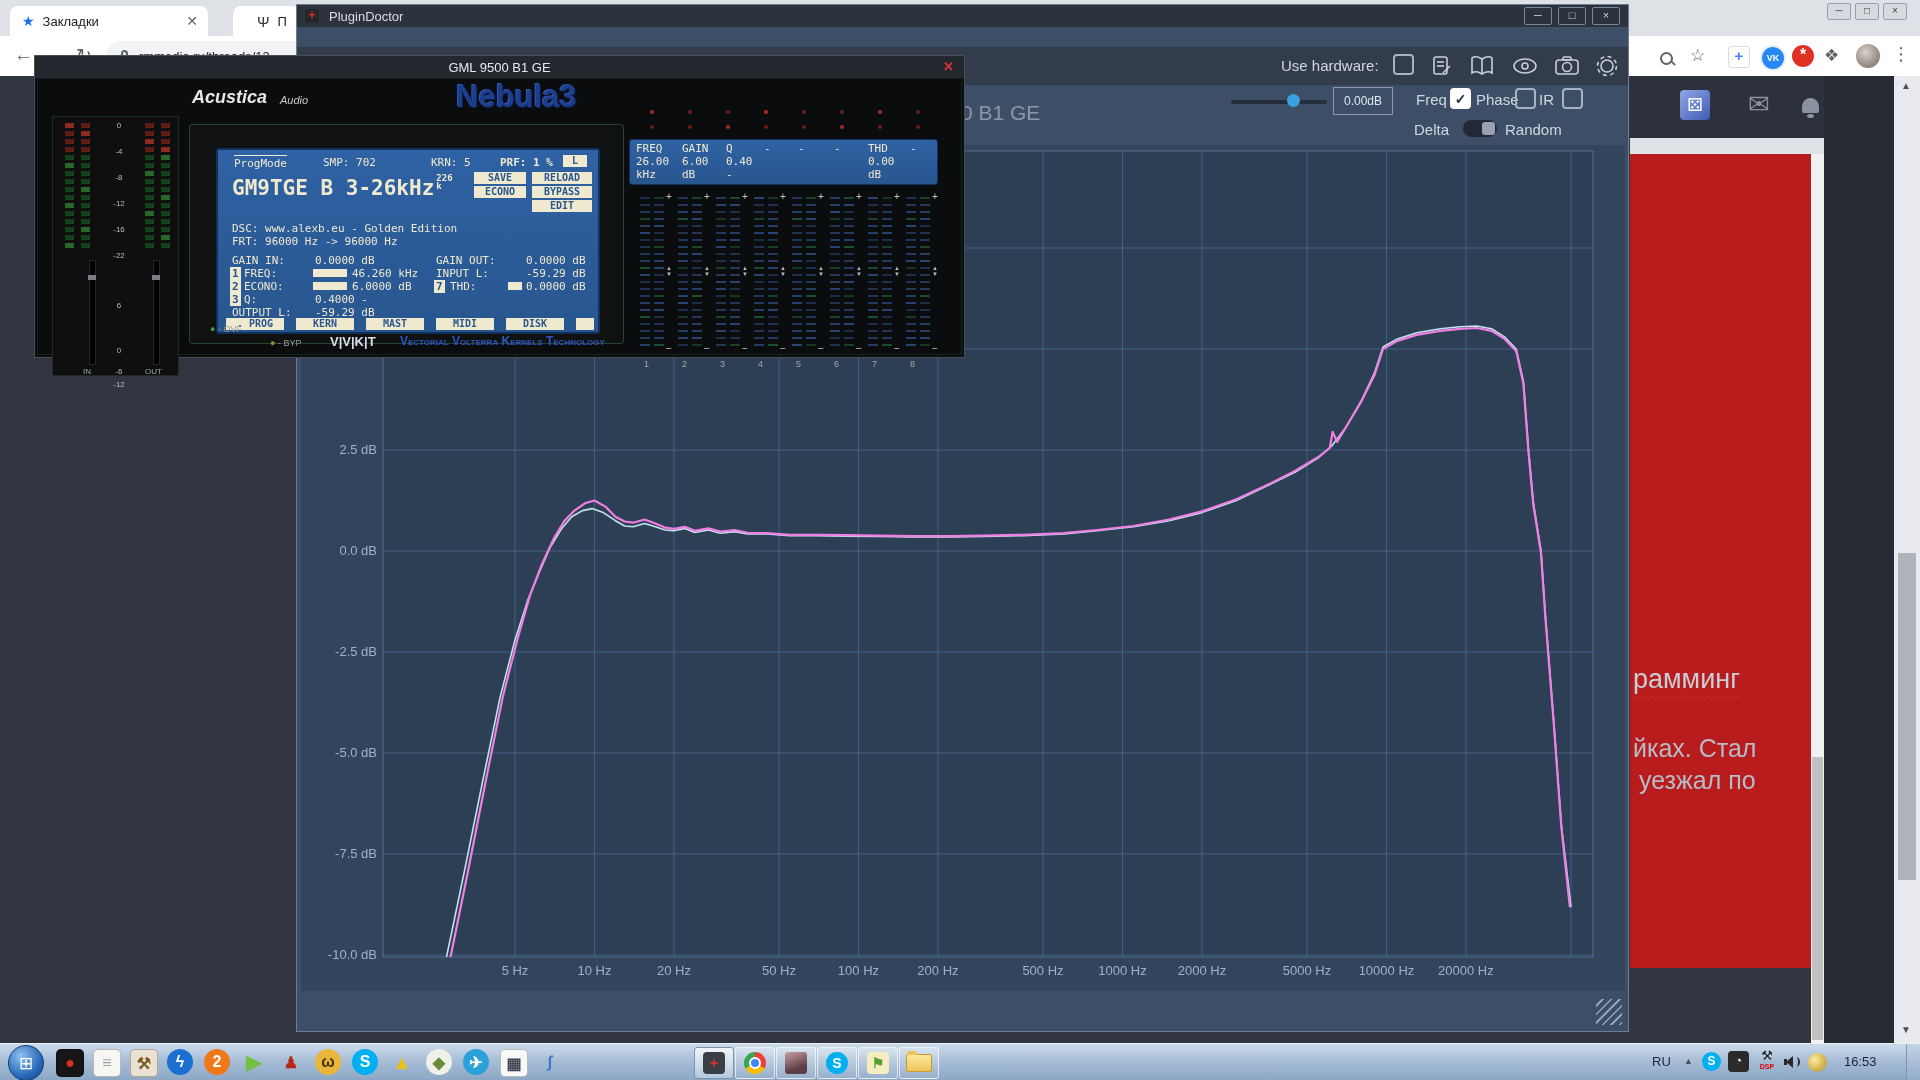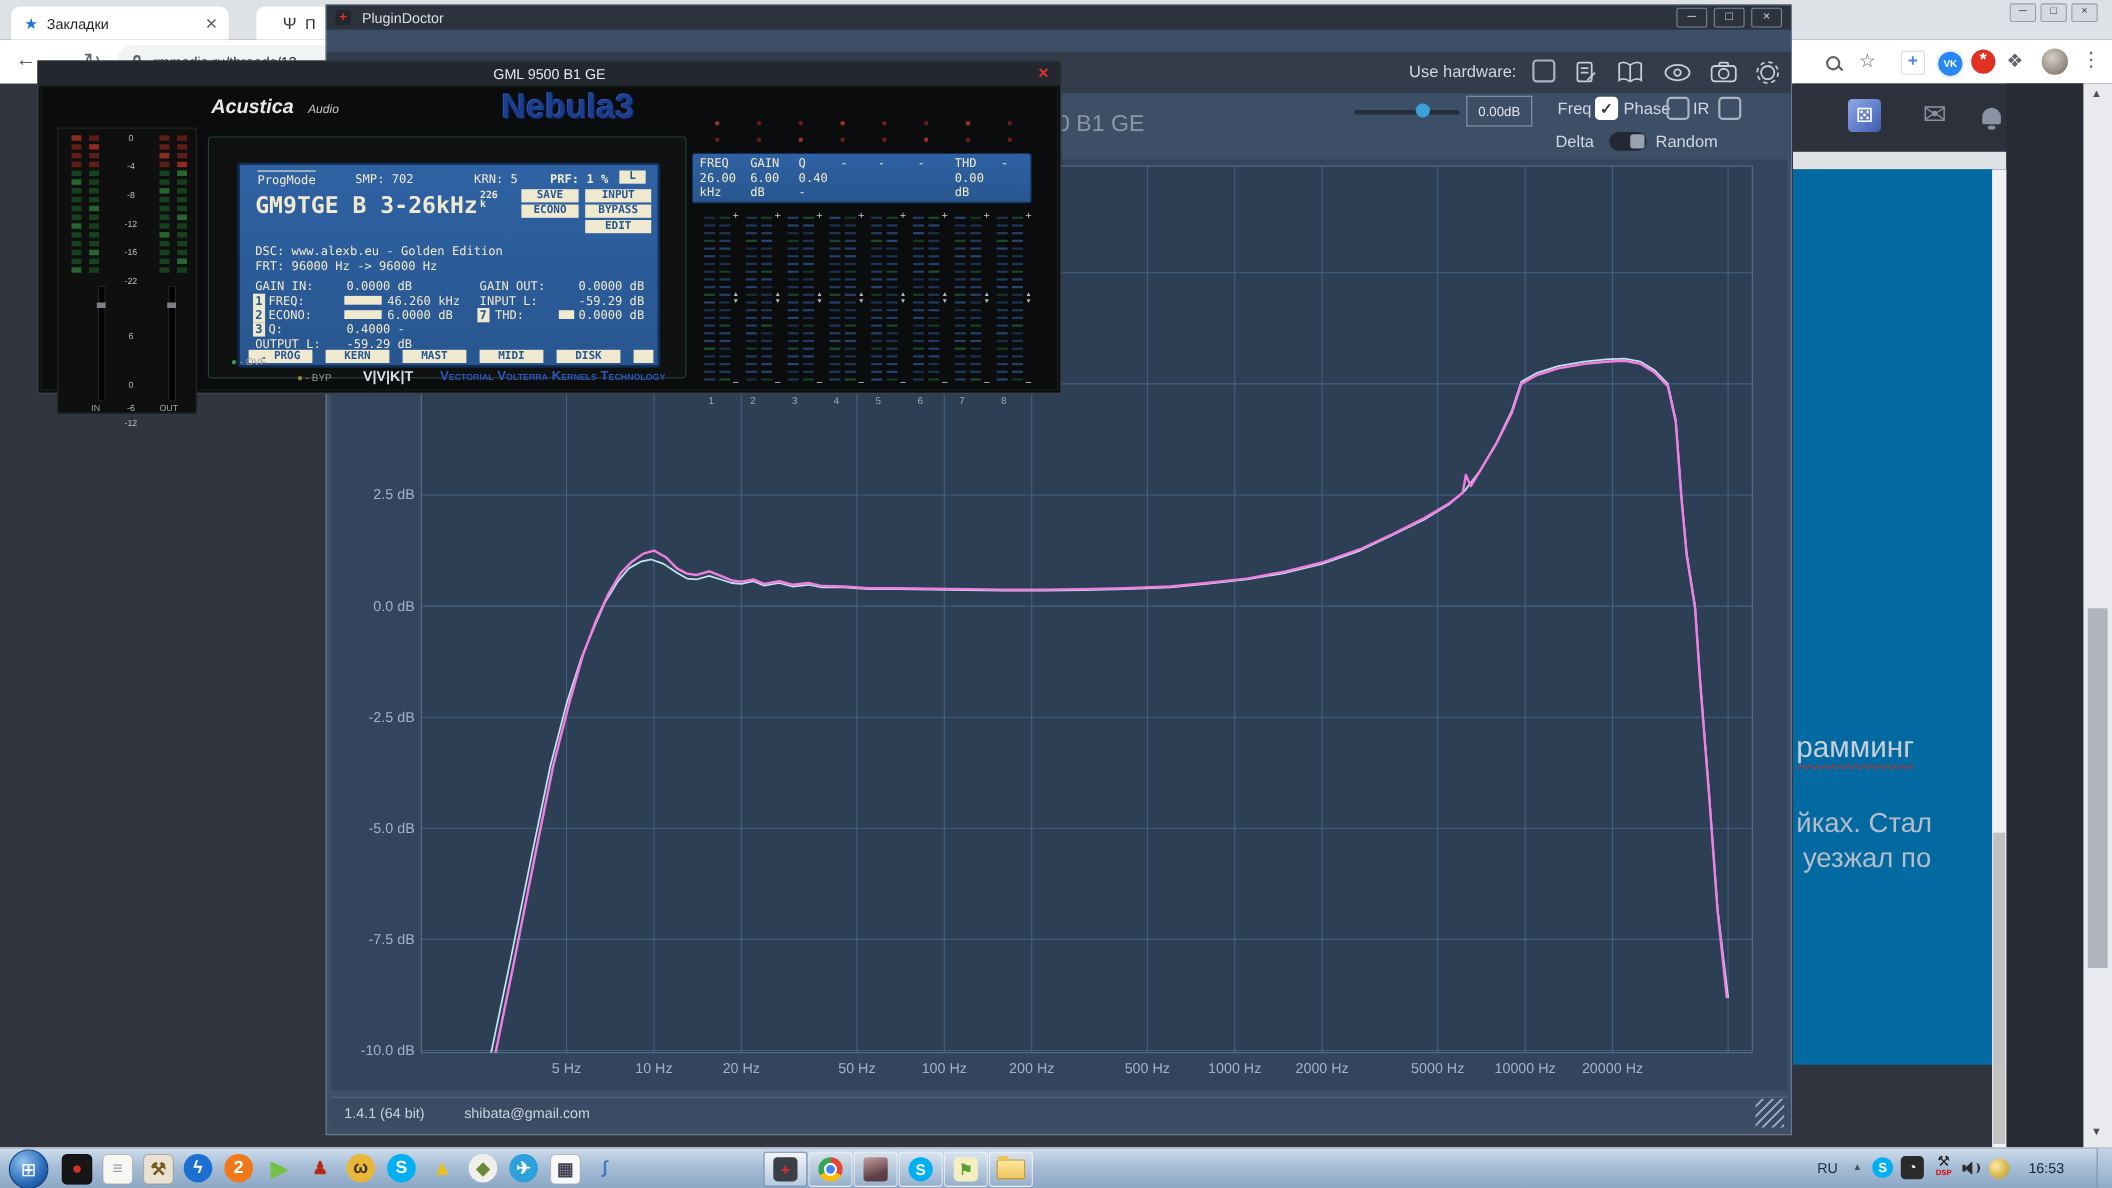--- a/index.html
+++ b/index.html
@@ -108,21 +108,21 @@
   <div class="abs" style="left:0;top:76px;width:1920px;height:967px;background:#30353f;"></div>
 
   <div class="abs" style="left:1630px;top:76px;width:264px;height:62px;background:#2c313c;">
     <div class="abs" style="left:50px;top:14px;width:30px;height:30px;border-radius:4px;
       background:linear-gradient(135deg,#8fa8e8,#3f5cb0);text-align:center;line-height:30px;color:#fff;font-size:18px;">⚄</div>
     <span class="abs" style="left:118px;top:13px;font-size:26px;color:#8b93a3;">✉</span>
     <div class="abs bell" style="left:172px;top:22px;"></div>
     <div class="abs mag2" style="left:212px;top:20px;"></div>
   </div>
   <div class="abs" style="left:1630px;top:138px;width:194px;height:16px;background:#dfe2e6;"></div>
-  <div class="abs" style="left:1630px;top:154px;width:194px;height:814px;background:#0369a1;">
+  <div class="abs" style="left:1630px;top:154px;width:194px;height:814px;background:#b91c1c;">
     <div class="abs wavy" style="left:3px;top:510px;font-size:27px;color:#c9cfd9;white-space:nowrap;">рамминг</div>
     <div class="abs" style="left:3px;top:580px;font-size:25px;color:#b6bdc9;white-space:nowrap;">йках. Стал</div>
     <div class="abs" style="left:9px;top:612px;font-size:25px;color:#b6bdc9;white-space:nowrap;">уезжал по</div>
   </div>
   <div class="abs" style="left:1824px;top:76px;width:70px;height:967px;background:#262b34;"></div>
 
   <div class="abs" style="left:1811px;top:154px;width:13px;height:889px;background:#f1f1f1;">
     <div class="abs" style="left:1px;top:603px;width:11px;height:283px;background:#c1c1c1;"></div>
   </div>
 
@@ -247,24 +247,20 @@
         <text x="76" y="814" text-anchor="end" fill="#9db3ca" font-size="13px">-10.0 dB</text>
         <defs>
           <clipPath id="pclip">
             <rect x="82" y="6" width="1210" height="806"></rect>
           </clipPath>
         </defs>
         <polyline points="143.4,822.1 162.8,729.2 182.5,632.2 199.3,551.4 214.0,494.9 227.0,454.5 238.7,426.2 249.3,402.0 260.5,383.8 270.7,371.7 281.4,365.6 291.2,363.6 302.3,367.6 314.4,375.7 323.6,381.0 332.0,381.8 343.7,378.5 354.3,381.8 364.0,385.0 372.9,385.8 383.9,383.4 393.8,387.4 407.4,385.0 419.4,388.2 433.8,386.6 446.5,389.0 465.9,389.0 488.9,390.6 516.6,390.6 545.4,391.1 578.4,391.5 611.4,391.9 647.9,391.9 683.4,391.5 722.0,390.6 762.9,389.0 795.9,385.8 832.4,381.8 868.0,375.7 900.9,367.6 935.4,355.5 965.1,341.4 993.9,327.2 1016.9,313.1 1030.7,301.0 1044.6,282.8 1059.9,256.5 1073.4,228.2 1082.0,202.0 1096.4,193.9 1115.6,187.8 1139.4,183.8 1159.1,181.8 1175.9,181.0 1190.5,183.8 1203.5,191.9 1215.2,204.0 1222.4,236.3 1227.5,305.0 1232.3,357.5 1240.0,406.0 1244.4,470.6 1252.7,575.7 1260.4,680.7 1270.0,761.5" fill="none" stroke="#c2e4ee" stroke-width="1.6" stroke-linejoin="round" stroke-linecap="round" clip-path="url(#pclip)"></polyline>
         <polyline points="147.5,822.1 166.4,729.2 185.5,632.2 201.9,551.4 216.3,494.9 229.0,450.4 240.5,420.1 252.6,393.9 263.5,375.7 273.5,365.6 283.9,358.3 293.5,355.5 304.4,361.6 314.4,371.7 323.6,376.5 332.0,377.7 343.7,374.5 354.3,378.5 364.0,382.6 372.9,383.8 383.9,381.8 393.8,385.8 407.4,383.4 419.4,386.6 433.8,385.0 446.5,387.8 465.9,388.2 488.9,389.8 516.6,389.8 545.4,390.2 578.4,390.6 611.4,391.1 647.9,391.1 683.4,390.6 722.0,389.8 762.9,388.2 795.9,385.0 832.4,381.0 868.0,374.5 900.9,366.4 935.4,354.3 965.1,340.6 993.9,326.0 1016.9,312.3 1028.8,303.0 1031.6,286.8 1036.1,296.9 1044.6,282.8 1059.9,257.3 1073.4,230.3 1082.0,204.0 1096.4,195.9 1115.6,189.9 1139.4,185.8 1159.1,183.8 1175.9,183.0 1190.5,185.8 1203.5,193.9 1215.2,206.0 1222.4,238.3 1227.5,307.0 1232.3,359.5 1240.0,408.0 1244.4,472.7 1252.7,577.7 1260.4,682.7 1268.8,761.5" fill="none" stroke="#ef7fe2" stroke-width="2.2" stroke-linejoin="round" stroke-linecap="round" clip-path="url(#pclip)"></polyline>
       </svg>
 
-    <div class="abs" style="left:4px;top:992px;width:1324px;height:26px;background:#3b4b63;border-top:1px solid #55688a;display:flex;align-items:center;">
-      <span style="font-size:13px;color:#c9d4e0;margin-left:12px;">1.4.1 (64 bit)</span>
-      <span style="font-size:13px;color:#c9d4e0;margin-left:36px;">shibata@gmail.com</span>
-    </div>
     <div class="abs grip"></div>
   </div>
 
   <div class="abs nbwin">
     <div class="abs" style="left:0;top:0;width:100%;height:22px;background:#23272e;display:flex;align-items:center;justify-content:center;">
       <span style="color:#e6e9ee;font-size:13px;">GML 9500 B1 GE</span>
       <span class="abs" style="right:10px;top:3px;color:#e03030;font-size:13px;font-weight:bold;">✕</span>
     </div>
     <div class="abs" style="left:2px;top:22px;width:925px;height:277px;background:#0b0c0e;border:1px solid #15241a;box-sizing:border-box;">
 
@@ -382,21 +378,21 @@
       </div>
 
       <div class="abs" style="left:151px;top:45px;width:433px;height:218px;background:#101211;border:1px solid #234432;border-radius:3px;"></div>
       <div class="abs lcd" style="left:178px;top:69px;width:380px;height:182px;">
         <span class="abs" style="left:16px;top:5px;border-top:1px solid #efe9cf;padding-top:1px;">ProgMode</span>
         <span class="abs" style="left:105px;top:6px;">SMP: 702</span>
         <span class="abs" style="left:213px;top:6px;">KRN: 5</span>
         <span class="abs" style="left:282px;top:6px;font-weight:bold;">PRF: 1 %</span>
         <span class="lcdbtn" style="left:345px;top:5px;width:24px;">L</span>
         <span class="lcdbtn" style="left:256px;top:22px;width:52px;">SAVE</span>
-        <span class="lcdbtn" style="left:314px;top:22px;width:60px;">INPUT</span>
+        <span class="lcdbtn" style="left:314px;top:22px;width:60px;">RELOAD</span>
         <span class="lcdbtn" style="left:256px;top:36px;width:52px;">ECONO</span>
         <span class="lcdbtn" style="left:314px;top:36px;width:60px;">BYPASS</span>
         <span class="lcdbtn" style="left:314px;top:50px;width:60px;">EDIT</span>
         <div class="abs" style="left:14px;top:24px;font-size:21px;font-weight:bold;white-space:nowrap;">
           <span>GM9TGE B 3-26kHz</span><span style="display:inline-block;vertical-align:6px;margin-left:2px;"><span style="display:block;font-size:9px;line-height:8px;">226</span><span style="display:block;font-size:9px;line-height:8px;">k</span></span>
         </div>
         <span class="abs" style="left:14px;top:72px;">DSC: www.alexb.eu - Golden Edition</span>
         <span class="abs" style="left:14px;top:85px;">FRT: 96000 Hz -&gt; 96000 Hz</span>
         <span class="abs" style="left:14px;top:104px;">GAIN IN:</span>
         <span class="abs" style="left:97px;top:104px;">0.0000 dB</span>

